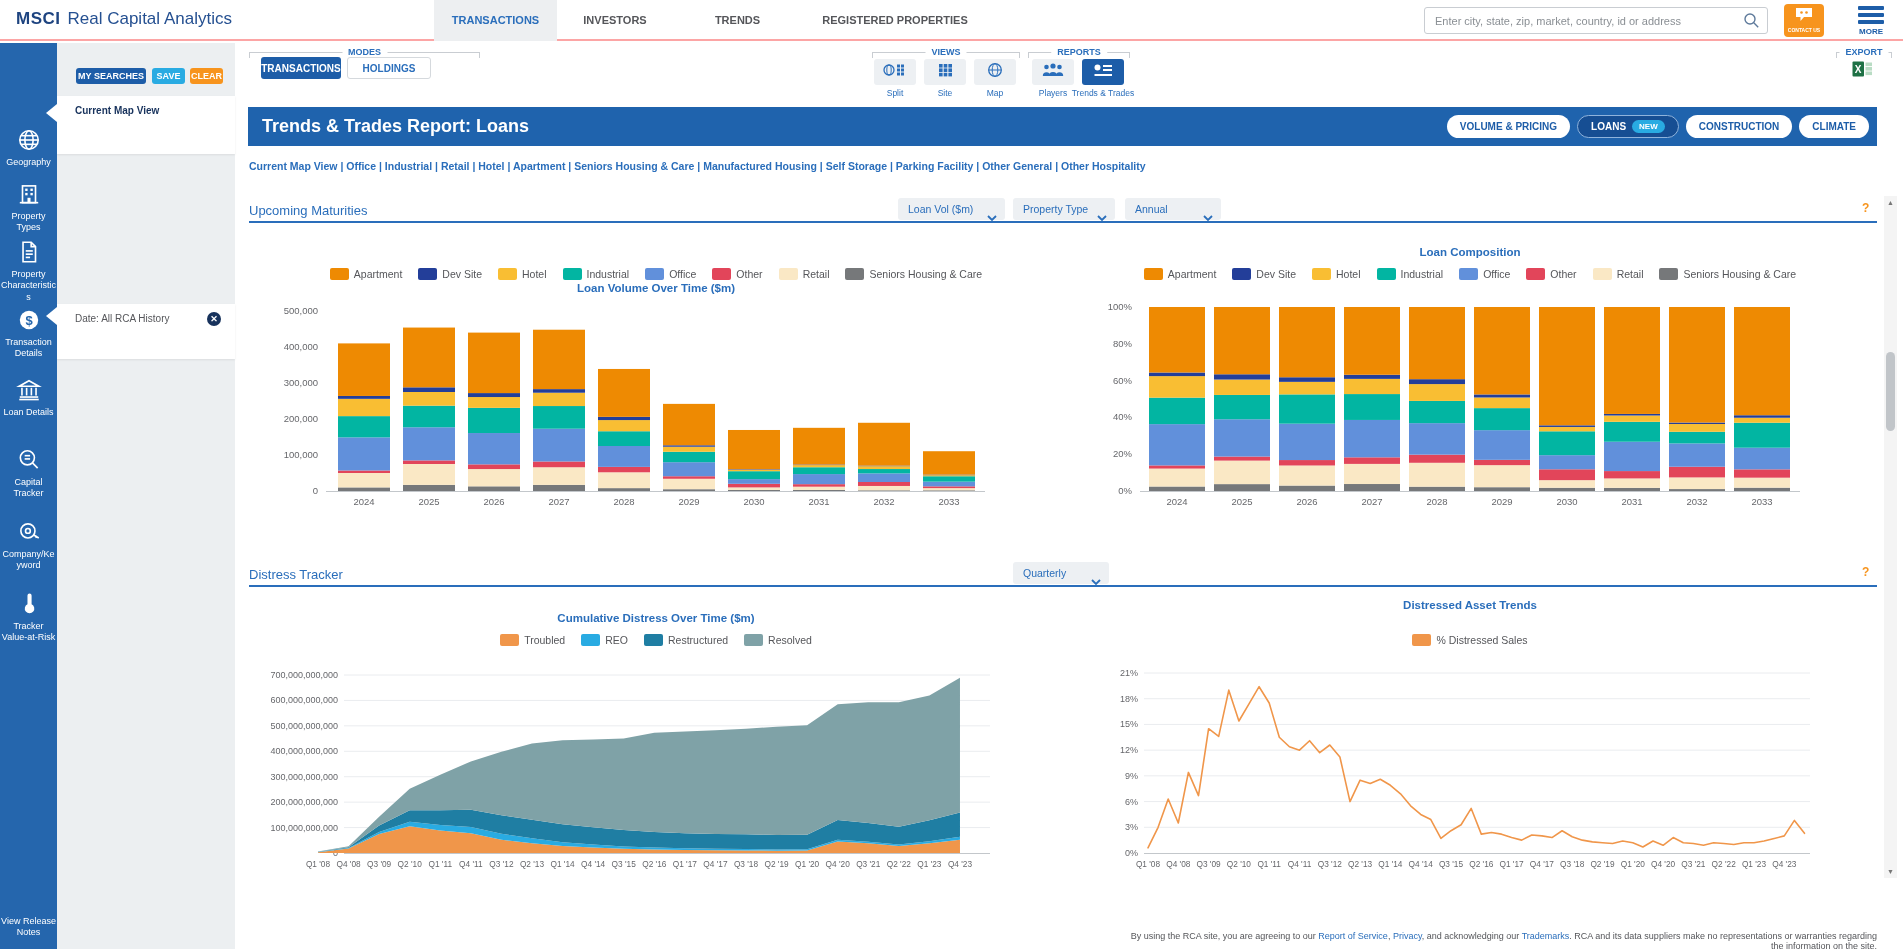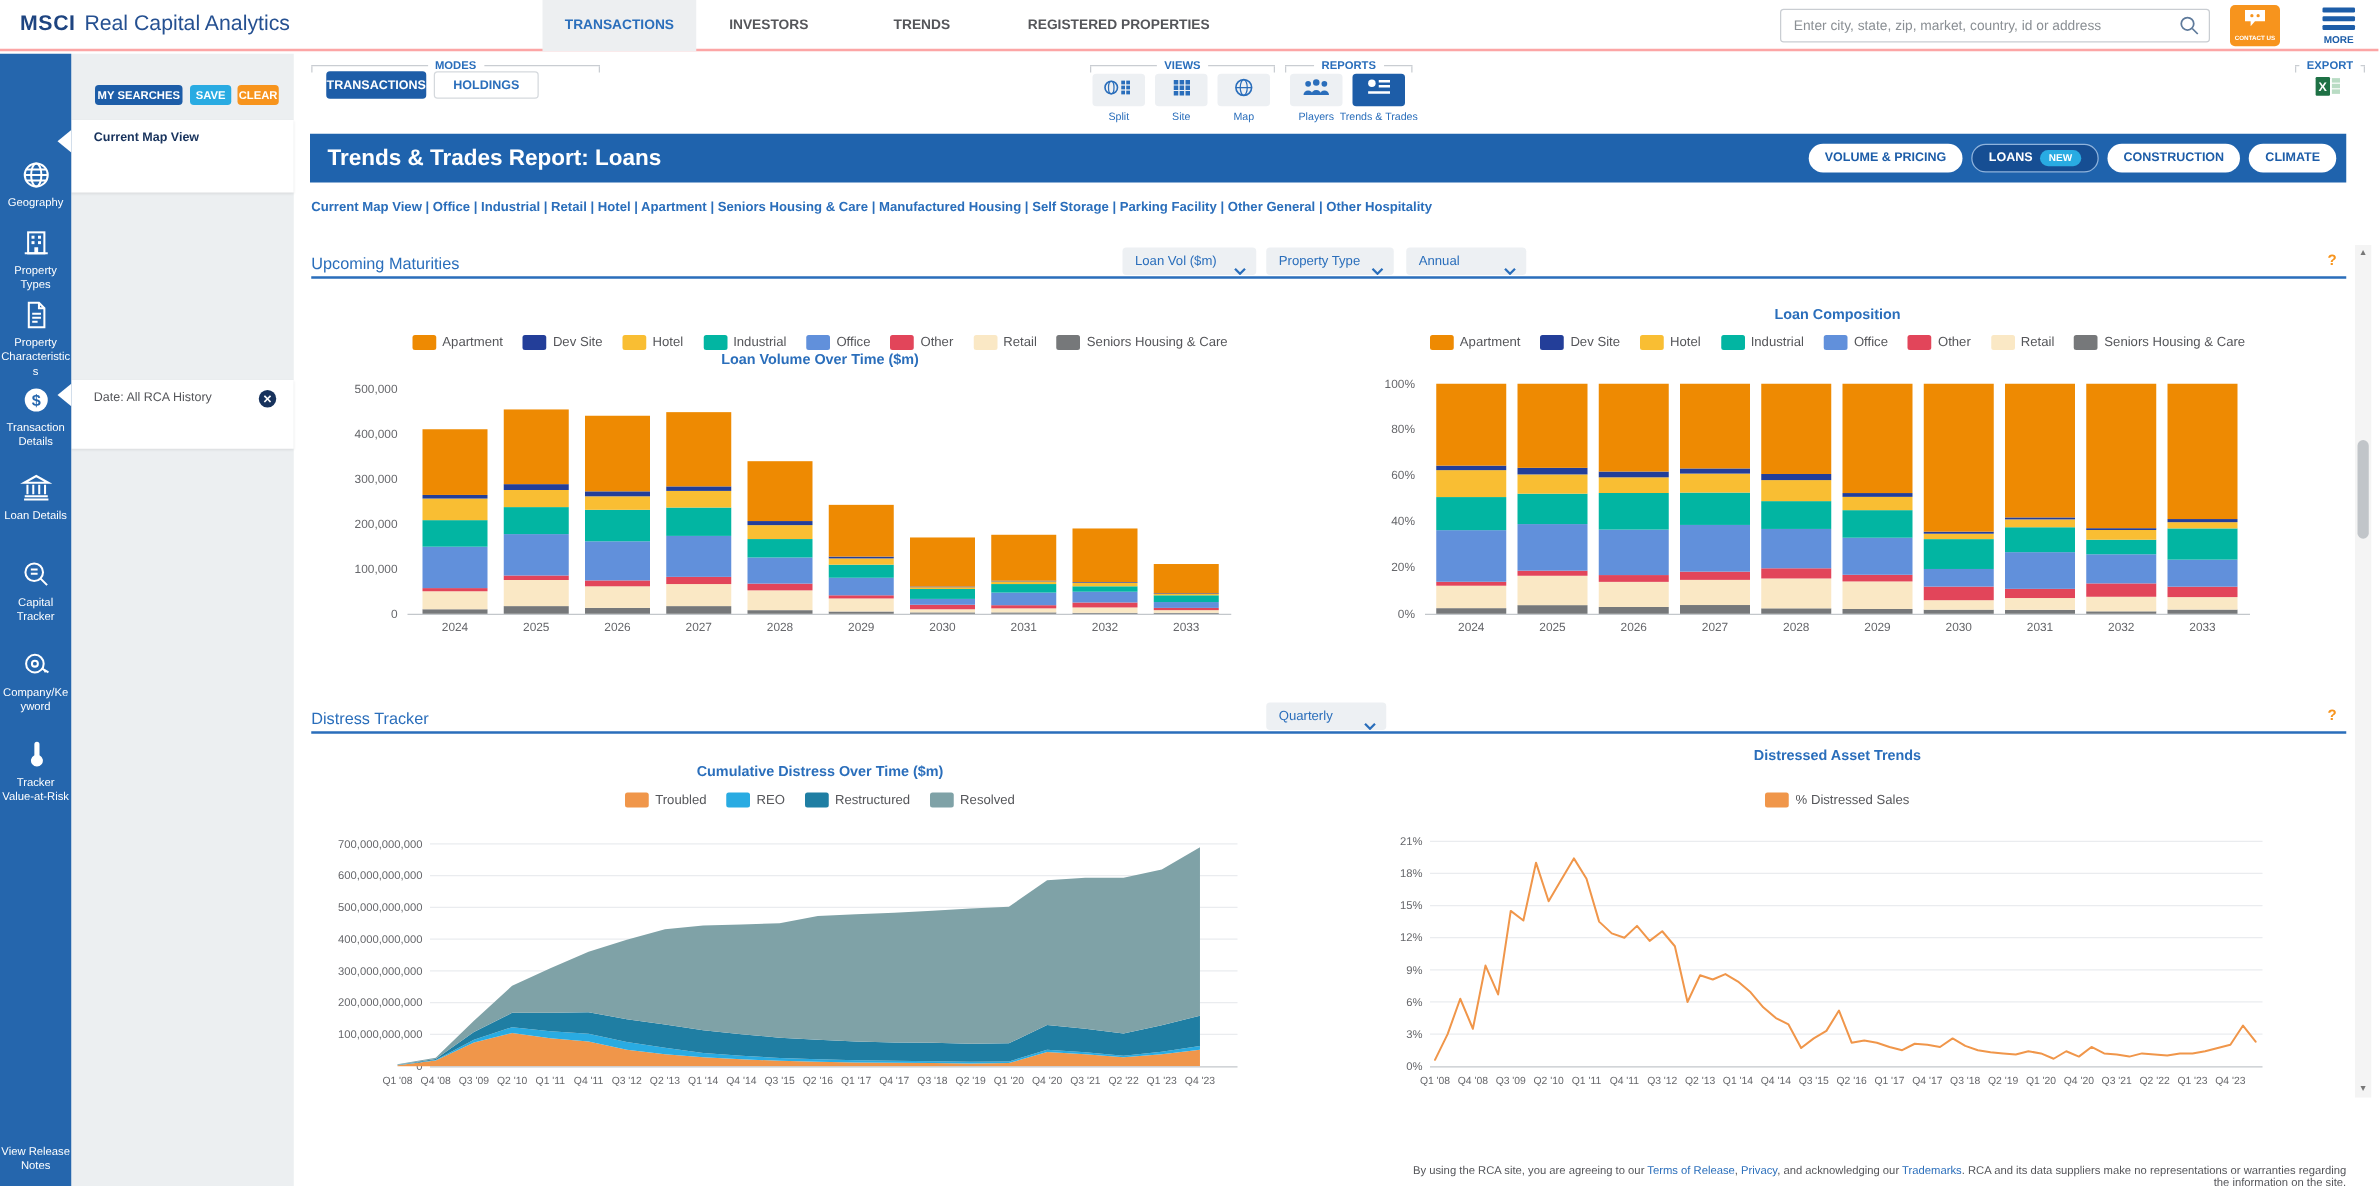--- a/index.html
+++ b/index.html
@@ -743,21 +743,21 @@
       <text x="542.8" y="211" font-size="8.3" text-anchor="middle" fill="#66676B">Q1 '20</text>
       <text x="573.1" y="211" font-size="8.3" text-anchor="middle" fill="#66676B">Q4 '20</text>
       <text x="603.4" y="211" font-size="8.3" text-anchor="middle" fill="#66676B">Q3 '21</text>
       <text x="633.7" y="211" font-size="8.3" text-anchor="middle" fill="#66676B">Q2 '22</text>
       <text x="664" y="211" font-size="8.3" text-anchor="middle" fill="#66676B">Q1 '23</text>
       <text x="694.3000000000001" y="211" font-size="8.3" text-anchor="middle" fill="#66676B">Q4 '23</text>
       <polyline points="58,191.85714285714286 68.1,171.28571428571428 78.2,143 88.3,167 98.4,116.42857142857143 108.5,139.57142857142856 118.6,72.71428571428572 128.7,80.42857142857142 138.8,34.14285714285714 148.89999999999998,65 159,47.85714285714286 169.1,30.714285714285722 179.2,47 189.29999999999998,81.28571428571428 199.4,90.71428571428571 209.5,94.14285714285715 219.6,84.71428571428571 229.7,96.71428571428571 239.79999999999998,89 249.9,101 260,145.57142857142858 270.1,124.14285714285714 280.2,127.57142857142858 290.29999999999995,123.28571428571429 300.4,129.28571428571428 310.5,137.85714285714286 320.59999999999997,149.85714285714286 330.7,158.42857142857144 340.8,163.57142857142856 350.9,182.42857142857142 361,174.71428571428572 371.09999999999997,168.71428571428572 381.2,152.42857142857144 391.3,178.14285714285714 401.4,176.42857142857144 411.5,178.14285714285714 421.59999999999997,181.57142857142858 431.7,184.14285714285714 441.8,179 451.9,179.85714285714286 462,181.57142857142858 472.09999999999997,174.71428571428572 482.2,180.71428571428572 492.3,184.14285714285714 502.4,185.85714285714286 512.5,186.71428571428572 522.5999999999999,187.57142857142858 532.7,185 542.8,186.71428571428572 552.9,191 563,185 573.1,189.28571428571428 583.1999999999999,181.57142857142858 593.3,186.71428571428572 603.4,187.57142857142858 613.5,189.28571428571428 623.6,186.71428571428572 633.6999999999999,187.57142857142858 643.8,188.42857142857142 653.9,186.71428571428572 664,186.71428571428572 674.1,185 684.1999999999999,182.42857142857142 694.3,179.85714285714286 704.4,164.42857142857144 714.5,177.28571428571428" fill="none" stroke="#F0964A" stroke-width="1.6" stroke-linejoin="round" stroke-linecap="round"></polyline>
     </svg>
 
   <div class="footnote">
-    <span>By using the RCA site, you are agreeing to our </span><span class="flink">Terms of Release</span><span>, </span><span class="flink">Privacy</span><span>, and acknowledging our </span><span class="flink">Trademarks</span><span>. RCA and its data suppliers make no representations or warranties regarding the information on the site.</span>
+    <span>By using the RCA site, you are agreeing to our </span><span class="flink">Report of Service</span><span>, </span><span class="flink">Privacy</span><span>, and acknowledging our </span><span class="flink">Trademarks</span><span>. RCA and its data suppliers make no representations or warranties regarding the information on the site.</span>
   </div>
 
   <div class="scrollbar">
     <div class="sb-arrow" style="top:0;">▲</div>
     <div class="sb-thumb"></div>
     <div class="sb-arrow" style="bottom:0;">▼</div>
   </div>
 
 </div>
 

